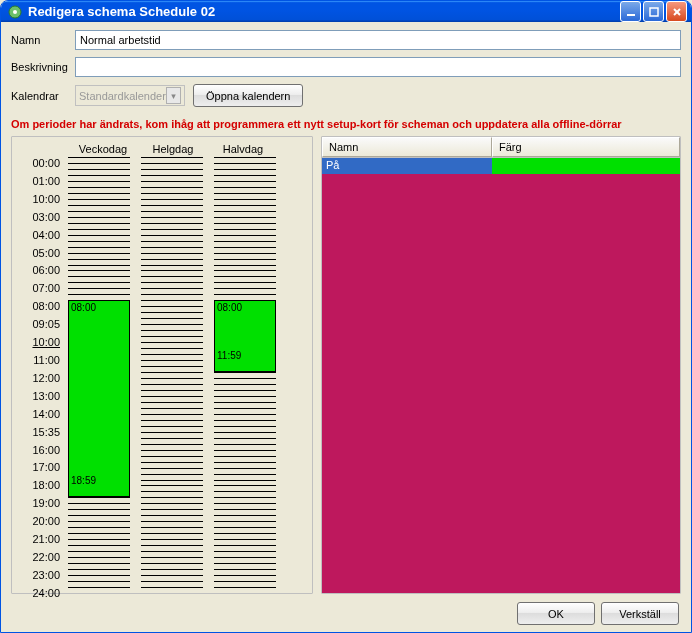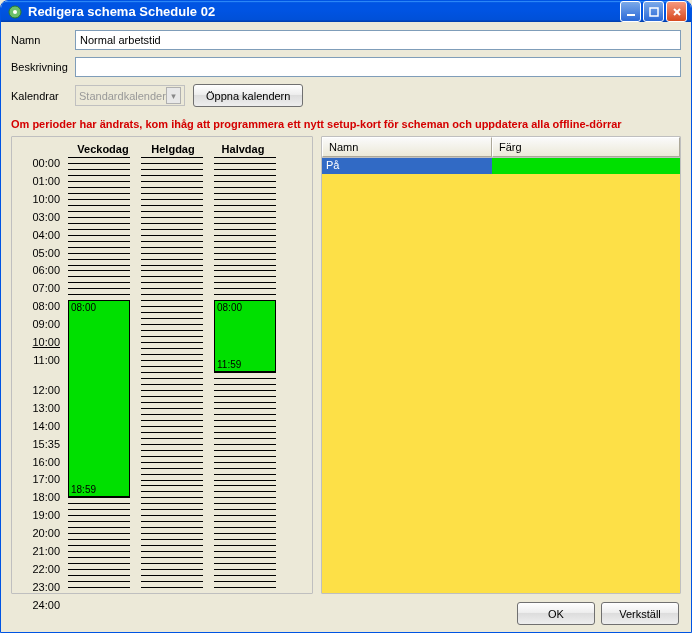--- a/index.html
+++ b/index.html
@@ -128,21 +128,20 @@
     display: flex; flex-direction: column;
   }
   .col-headers {
     display: flex;
     margin-left: 48px;
     margin-bottom: 2px;
   }
   .col-headers div {
     width: 70px;
     text-align: center;
-    font-weight: bold;
   }
   .timeline {
     position: relative;
     height: 430px;
   }
   .hour-labels {
     position: absolute;
     left: 0; top: 0;
     width: 44px;
     text-align: right;
@@ -171,41 +170,41 @@
     position: absolute;
     left: 0; right: 0;
     background: #00e000;
     border: 1px solid #000;
     font-size: 10px;
     color: #000;
     padding: 1px 2px;
   }
   .period .p-end {
     position: absolute;
-    left: 2px; bottom: 1px;
+    left: 2px; bottom: 10px;
   }
 
   .table-head {
     display: flex;
     background: #ece9d8;
     border-bottom: 1px solid #c0c0c0;
   }
   .th {
     padding: 3px 6px;
     border: 1px solid #fff;
     border-right-color: #aca899;
     border-bottom-color: #aca899;
     background: linear-gradient(to bottom,#fafafa,#ece9d8);
     font-size: 11px;
   }
   .th.name { width: 170px; }
   .th.color { flex: 1; }
   .table-body {
     flex: 1;
-    background: #fde047;
+    background: #be185d;
   }
   .trow {
     display: flex;
     height: 16px;
   }
   .trow .cell-name {
     width: 170px;
     background: #316ac5;
     color: #fff;
     padding: 1px 4px;
@@ -287,24 +286,24 @@
           <div class="hour-labels" id="hour-labels">
               <div style="height: 17.9167px;">00:00</div>
               <div style="height: 17.9167px;">01:00</div>
               <div style="height: 17.9167px;">10:00</div>
               <div style="height: 17.9167px;">03:00</div>
               <div style="height: 17.9167px;">04:00</div>
               <div style="height: 17.9167px;">05:00</div>
               <div style="height: 17.9167px;">06:00</div>
               <div style="height: 17.9167px;">07:00</div>
               <div style="height: 17.9167px;">08:00</div>
-              <div style="height: 17.9167px;">09:00</div>
+              <div style="height: 17.9167px;">09:05</div>
               <div style="height: 17.9167px; text-decoration: underline;">10:00</div>
               <div style="height: 17.9167px;">11:00</div>
-              <div style="height: 17.9167px; margin-top: 12px;">12:00</div>
+              <div style="height: 17.9167px;">12:00</div>
               <div style="height: 17.9167px;">13:00</div>
               <div style="height: 17.9167px;">14:00</div>
               <div style="height: 17.9167px;">15:35</div>
               <div style="height: 17.9167px;">16:00</div>
               <div style="height: 17.9167px;">17:00</div>
               <div style="height: 17.9167px;">18:00</div>
               <div style="height: 17.9167px;">19:00</div>
               <div style="height: 17.9167px;">20:00</div>
               <div style="height: 17.9167px;">21:00</div>
               <div style="height: 17.9167px;">22:00</div>

